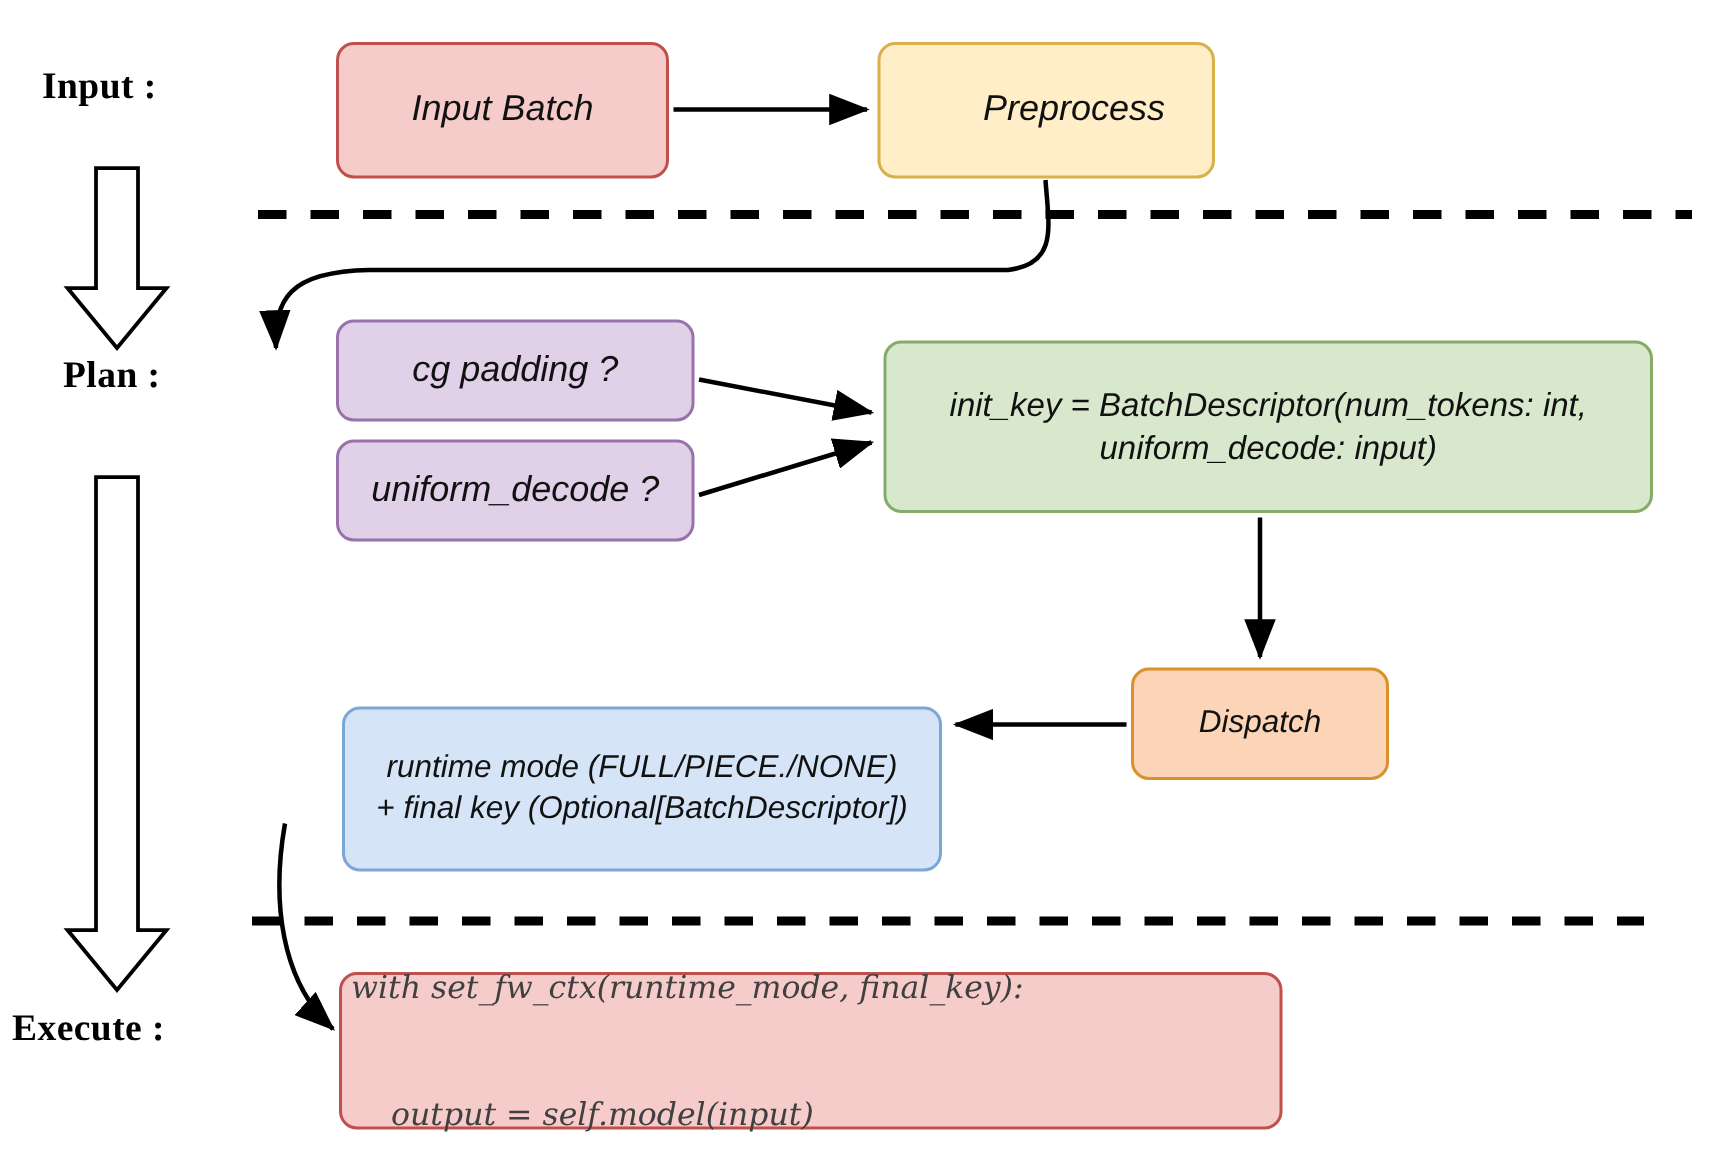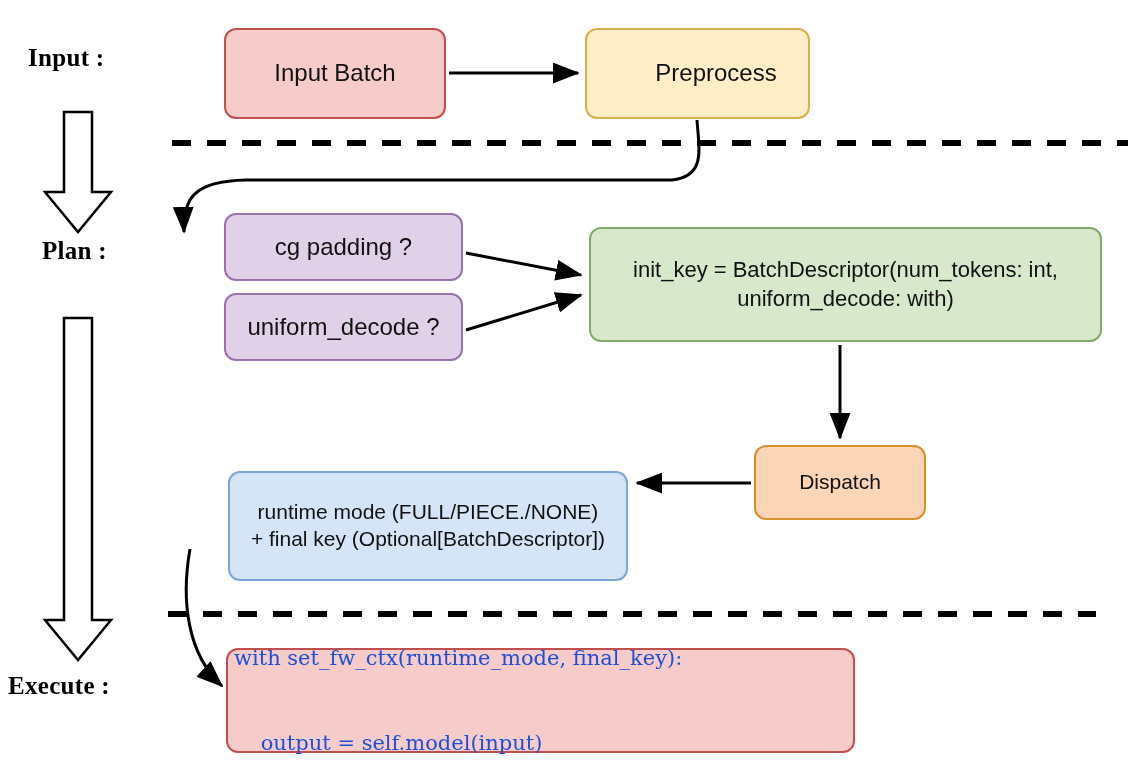--- a/index.html
+++ b/index.html
@@ -41,20 +41,21 @@
     align-items: center;
     justify-content: center;
     text-align: center;
     border-radius: 12px;
     border-width: 2px;
     border-style: solid;
     font-family: "Liberation Sans", sans-serif;
     color: #111111;
     line-height: 1.28;
     padding: 2px 8px;
+    font-style: italic;
   }
   .node-input-batch {
     left: 224px; top: 28px; width: 222px; height: 91px;
     background: #f6cccb;
     border-color: #c0504d;
     font-size: 24px;
   }
   .node-preprocess {
     left: 585px; top: 28px; width: 225px; height: 91px;
     background: #ffeec7;
@@ -107,21 +108,21 @@
     background: #f6cccb;
     border-color: #c0504d;
     font-family: "DejaVu Serif", serif;
     font-size: 21px;
     justify-content: flex-start;
     align-items: center;
     padding-left: 6px;
     white-space: pre;
     text-align: left;
     line-height: 1.35;
-    color: #1d4ed8;
+    color: #404040;
   }
   .node-mono-text {
     font-family: "DejaVu Serif", serif;
     white-space: pre;
     display: block;
   }
   .nowrap-line { display: block; }
 </style>
 </head>
 <body>
@@ -175,21 +176,21 @@
     <span>cg padding ?</span>
   </div>
 
   <div class="node node-uniform-decode">
     <span>uniform_decode ?</span>
   </div>
 
   <div class="node node-init-key">
     <div>
       <span class="nowrap-line">init_key = BatchDescriptor(num_tokens: int,</span>
-      <span class="nowrap-line">uniform_decode: with)</span>
+      <span class="nowrap-line">uniform_decode: input)</span>
     </div>
   </div>
 
 
   <div class="node node-dispatch">
     <span>Dispatch</span>
   </div>
 
   <div class="node node-runtime-mode">
     <div>

